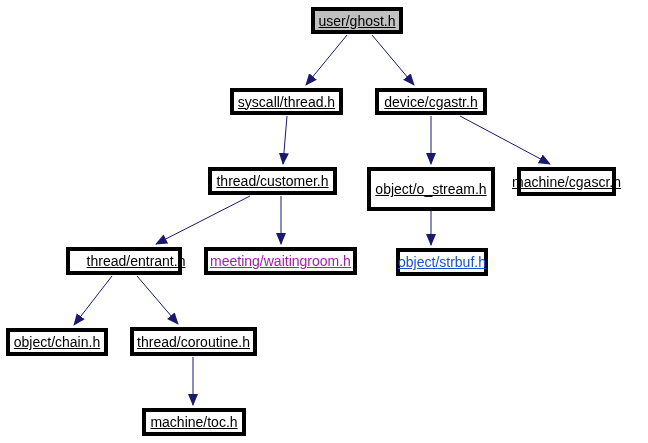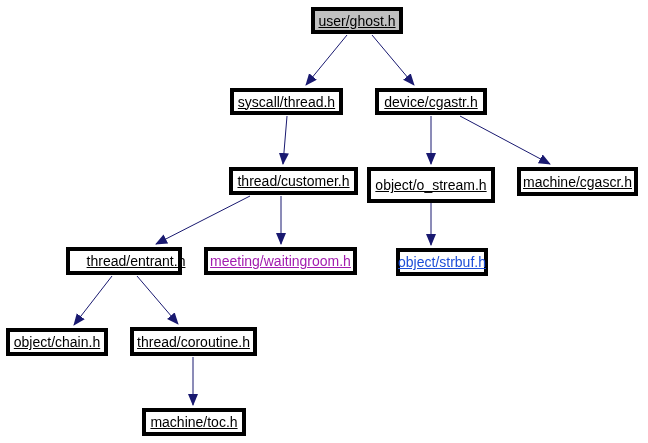--- a/index.html
+++ b/index.html
@@ -63,23 +63,23 @@
         <line x1="431" y1="196" x2="431" y2="245" stroke="#191970" stroke-width="1" marker-end="url(#arrowhead)"></line>
         <line x1="112" y1="276" x2="74" y2="325" stroke="#191970" stroke-width="1" marker-end="url(#arrowhead)"></line>
         <line x1="137" y1="276" x2="178" y2="324" stroke="#191970" stroke-width="1" marker-end="url(#arrowhead)"></line>
         <line x1="193" y1="357" x2="193" y2="405" stroke="#191970" stroke-width="1" marker-end="url(#arrowhead)"></line>
       </g>
   </svg>
   <div id="node-layer">
       <div class="node root" style="left: 311px; top: 7px; width: 92px; height: 27px; background: rgb(192, 192, 192); border-color: rgb(0, 0, 0); color: rgb(0, 0, 0);">user/ghost.h</div>
       <div class="node" style="left: 230px; top: 88px; width: 113px; height: 27px; background: rgb(255, 255, 255); border-color: rgb(0, 0, 0); color: rgb(0, 0, 0);">syscall/thread.h</div>
       <div class="node" style="left: 375px; top: 88px; width: 112px; height: 27px; background: rgb(255, 255, 255); border-color: rgb(0, 0, 0); color: rgb(0, 0, 0);">device/cgastr.h</div>
-      <div class="node" style="left: 229px; top: 167px; width: 129px; height: 28px; background: rgb(255, 255, 255); border-color: rgb(0, 0, 0); color: rgb(0, 0, 0);">thread/customer.h</div>
-      <div class="node" style="left: 367px; top: 167px; width: 128px; height: 36px; background: rgb(255, 255, 255); border-color: rgb(0, 0, 0); color: rgb(0, 0, 0);">object/o_stream.h</div>
-      <div class="node" style="left: 517px; top: 167px; width: 121px; height: 29px; background: rgb(255, 255, 255); border-color: rgb(0, 0, 0); color: rgb(0, 0, 0);">machine/cgascr.h</div>
+      <div class="node" style="left: 208px; top: 167px; width: 129px; height: 28px; background: rgb(255, 255, 255); border-color: rgb(0, 0, 0); color: rgb(0, 0, 0);">thread/customer.h</div>
+      <div class="node" style="left: 367px; top: 167px; width: 128px; height: 44px; background: rgb(255, 255, 255); border-color: rgb(0, 0, 0); color: rgb(0, 0, 0);">object/o_stream.h</div>
+      <div class="node" style="left: 517px; top: 167px; width: 99px; height: 29px; background: rgb(255, 255, 255); border-color: rgb(0, 0, 0); color: rgb(0, 0, 0);">machine/cgascr.h</div>
       <div class="node" style="left: 66px; top: 247px; width: 116px; height: 28px; background: rgb(255, 255, 255); border-color: rgb(0, 0, 0); color: rgb(0, 0, 0); padding-left: 24px;">thread/entrant.h</div>
       <div class="node" style="left: 204px; top: 247px; width: 153px; height: 28px; background: rgb(255, 255, 255); border-color: rgb(0, 0, 0); color: #a21caf;">meeting/waitingroom.h</div>
       <div class="node" style="left: 396px; top: 248px; width: 92px; height: 28px; background: rgb(255, 255, 255); border-color: rgb(0, 0, 0); color: #1d4ed8;">object/strbuf.h</div>
       <div class="node" style="left: 6px; top: 328px; width: 102px; height: 28px; background: rgb(255, 255, 255); border-color: rgb(0, 0, 0); color: rgb(0, 0, 0);">object/chain.h</div>
       <div class="node" style="left: 130px; top: 327px; width: 127px; height: 29px; background: rgb(255, 255, 255); border-color: rgb(0, 0, 0); color: rgb(0, 0, 0);">thread/coroutine.h</div>
       <div class="node" style="left: 142px; top: 408px; width: 104px; height: 28px; background: rgb(255, 255, 255); border-color: rgb(0, 0, 0); color: rgb(0, 0, 0);">machine/toc.h</div>
     </div>
 </div>
 
 </body></html>

